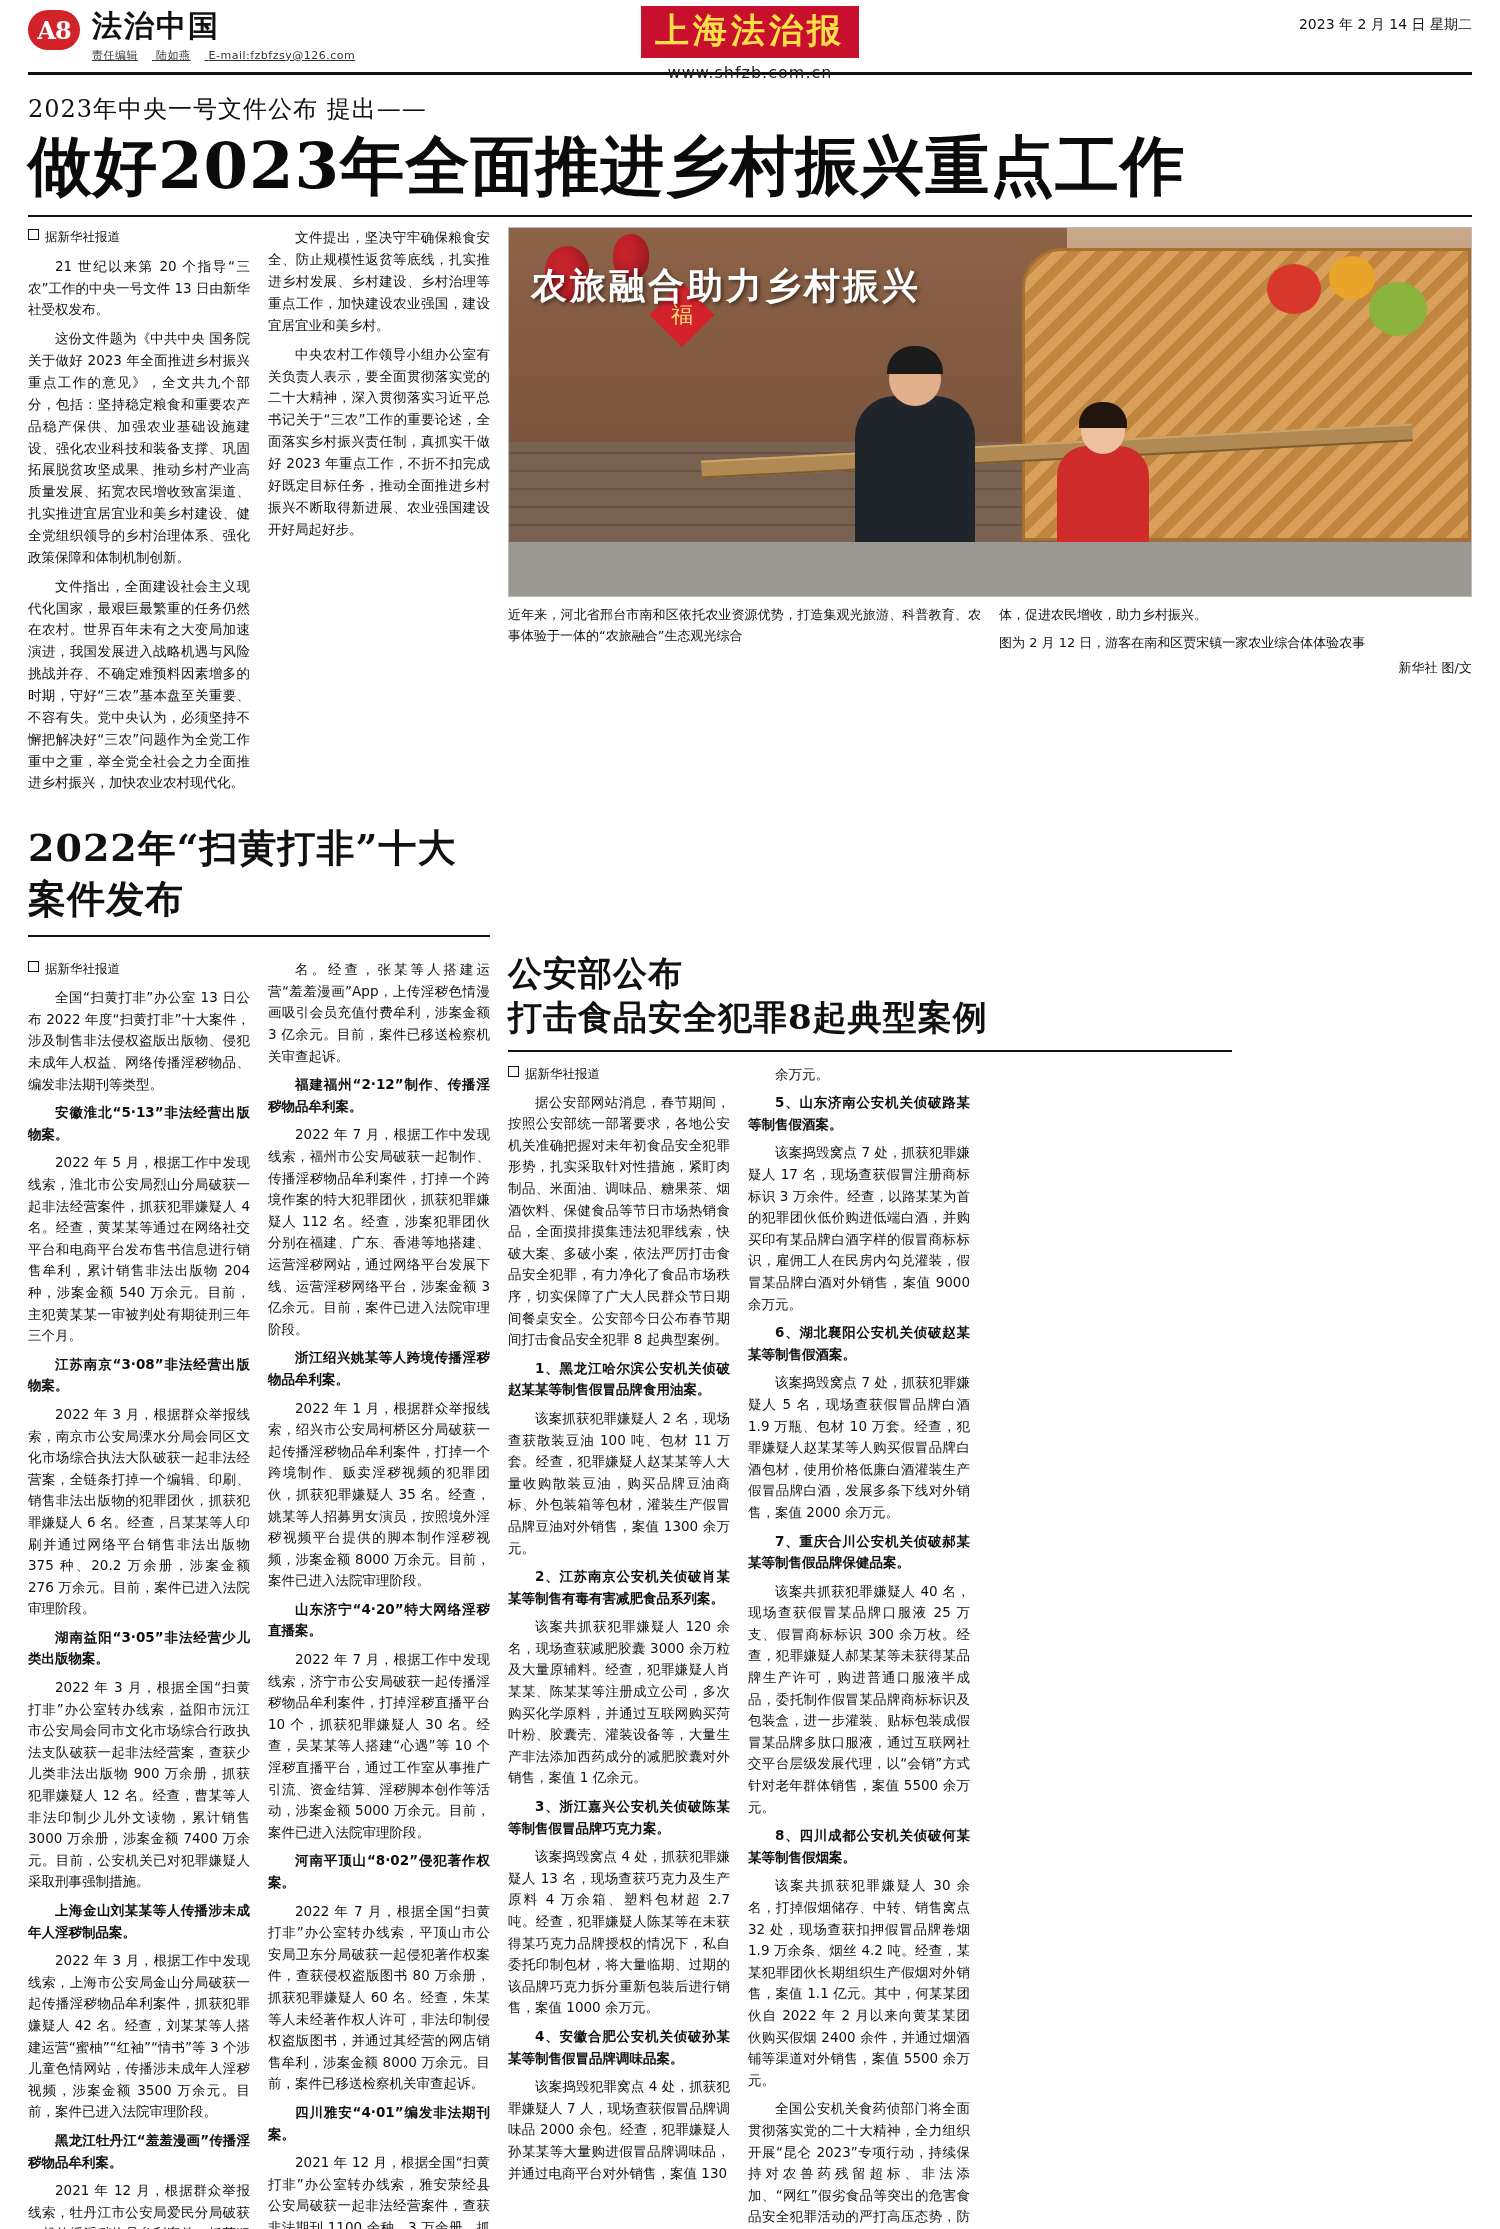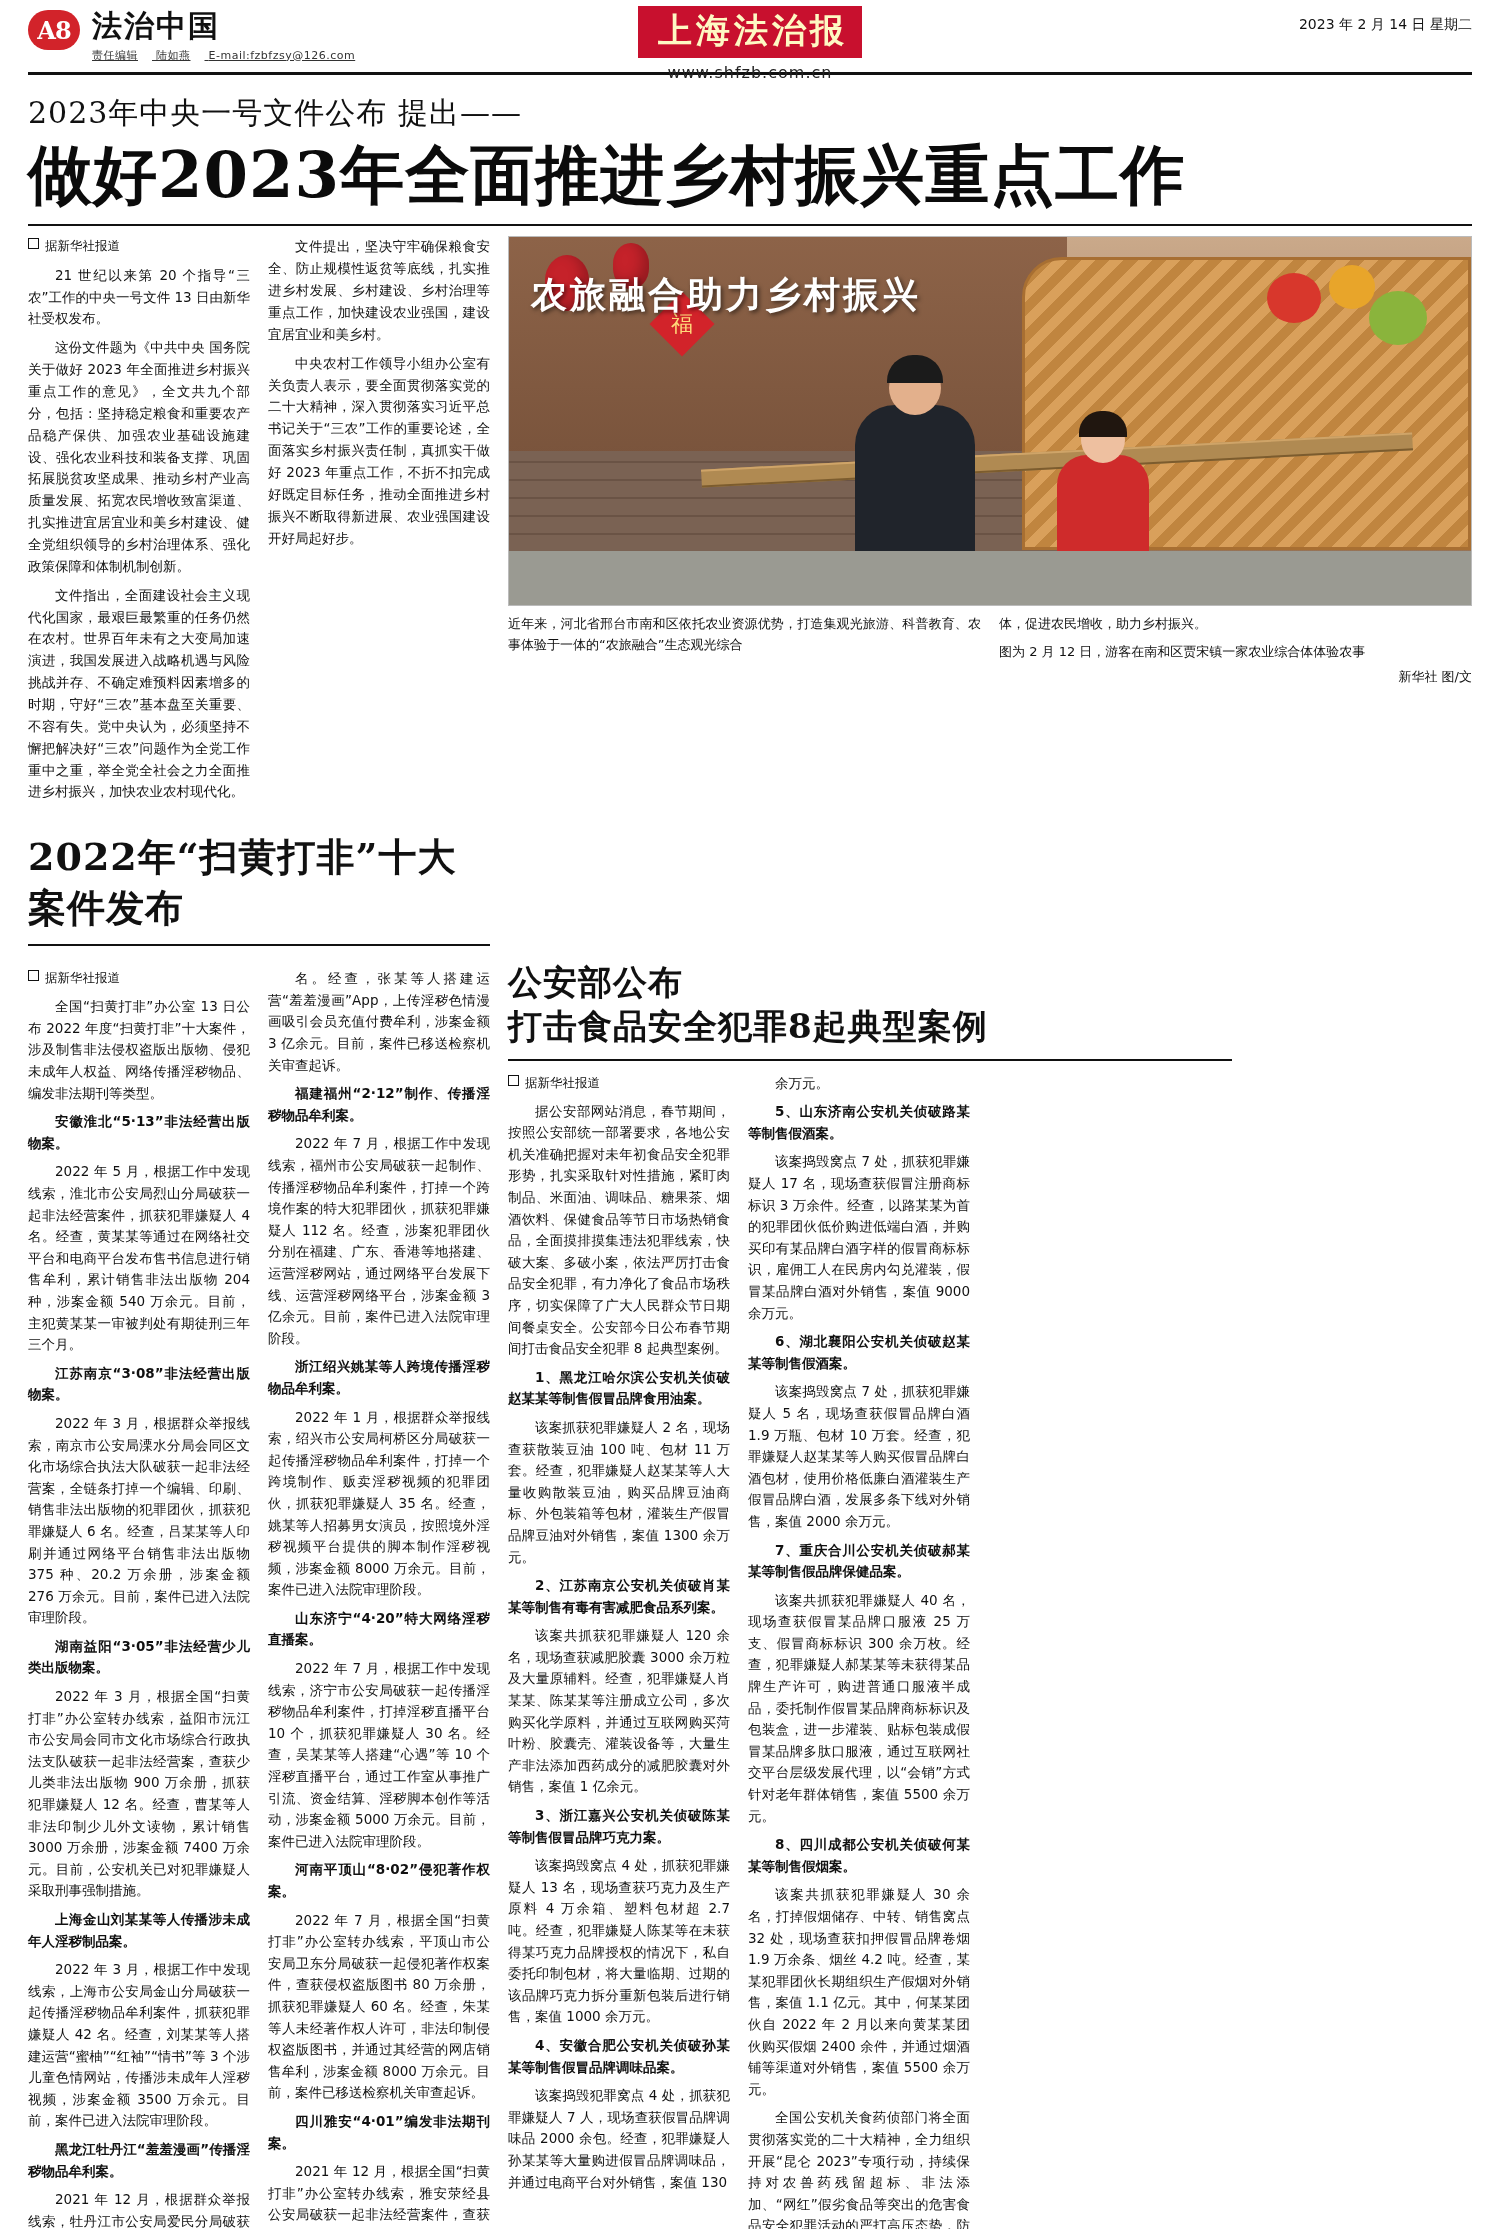--- a/index.html
+++ b/index.html
@@ -11,28 +11,28 @@
   .mast-left{position:absolute;left:0;top:0;display:flex;align-items:flex-start;gap:12px;}
   .badge{width:52px;height:40px;border-radius:20px;background:#d2232a;color:#fff;
          display:flex;align-items:center;justify-content:center;font-weight:bold;font-size:24px;
          font-family:"DejaVu Serif","Liberation Serif",serif;letter-spacing:-1px;}
   .mast-titlewrap{display:flex;flex-direction:column;}
   .mast-title{font-size:30px;font-weight:bold;letter-spacing:2px;line-height:1.05;
               font-family:"DejaVu Serif","Liberation Serif",serif;}
   .mast-sub{font-size:11px;color:#333;margin-top:6px;letter-spacing:.5px;text-decoration:underline;}
   .mast-sub span{margin-right:14px;}
   .mast-center{position:absolute;left:50%;transform:translateX(-50%);top:-4px;text-align:center;}
-  .paper-name{display:inline-block;background:#c8102e;color:#fef9c3;font-size:34px;font-weight:bold;
-              padding:2px 14px 4px 20px;letter-spacing:4px;
+  .paper-name{display:inline-block;background:#c8102e;color:#fde047;font-size:34px;font-weight:bold;
+              padding:2px 14px 4px 14px;letter-spacing:4px;
               font-family:"DejaVu Serif","Liberation Serif",serif;text-align:right;}
   .paper-url{font-size:16px;color:#222;margin-top:5px;letter-spacing:1px;}
   .mast-right{position:absolute;right:0;top:6px;font-size:14px;color:#111;}
 
   
-  .kicker{margin:18px 28px 0 28px;font-size:30px;color:#111;letter-spacing:1px;
+  .kicker{margin:18px 28px 0 28px;font-size:24px;color:#111;letter-spacing:1px;
           font-family:"DejaVu Serif","Liberation Serif",serif;}
   .headline{margin:6px 28px 0 28px;font-size:64px;line-height:1.1;font-weight:bold;letter-spacing:1px;
             color:#0b0b0b;font-family:"DejaVu Serif","Liberation Serif",serif;}
   .hr-thick{margin:14px 28px 0 28px;border-top:2px solid #111;}
 
   
   .body-wrap{position:relative;margin:10px 28px 0 28px;}
   .top-area{display:flex;gap:18px;}
   .col{font-size:13.5px;line-height:1.62;text-align:justify;}
   .col p{margin:0 0 7px 0;text-indent:2em;}

